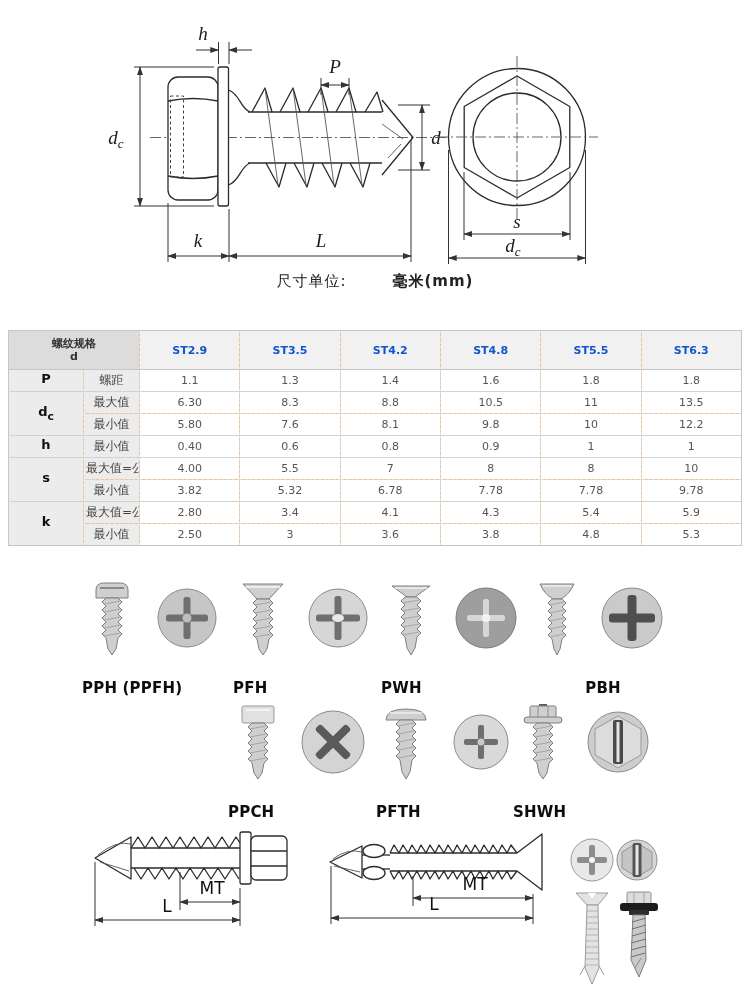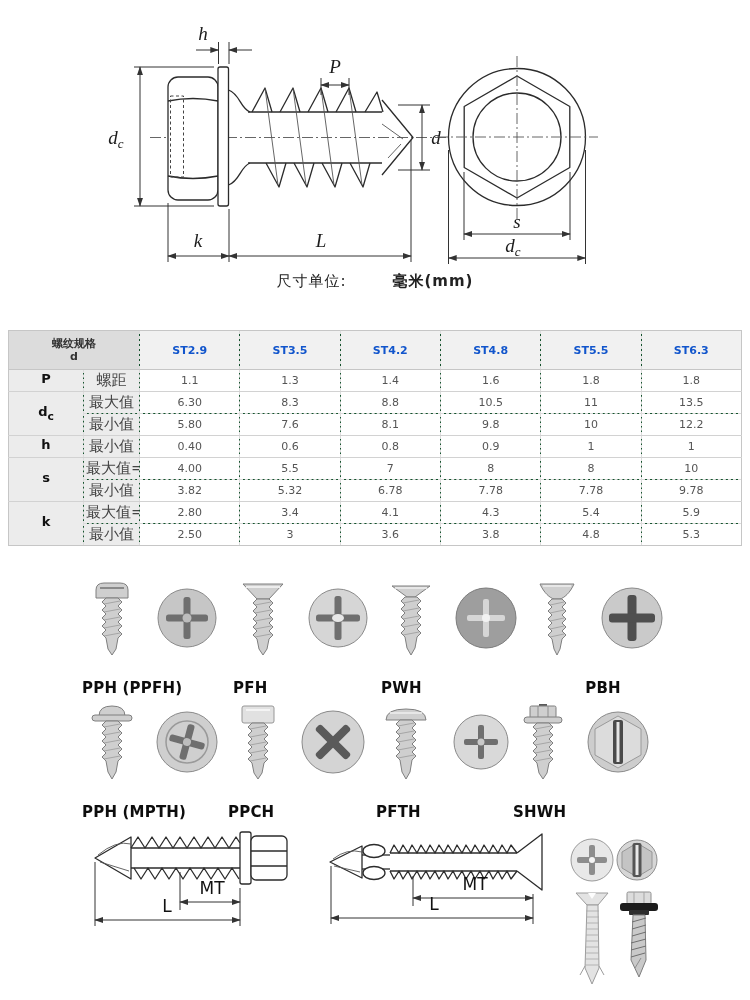--- a/index.html
+++ b/index.html
@@ -6,30 +6,30 @@
   #page{position:relative;width:750px;height:1000px;background:#ffffff;overflow:hidden;
         font-family:"DejaVu Sans","Liberation Sans",sans-serif;}
   svg{display:block;}
   .dim-label{font-family:"Liberation Serif","DejaVu Serif",serif;font-style:italic;font-size:19px;fill:#1c1c1c;}
   .mtl-label{font-family:"DejaVu Sans",sans-serif;font-size:17px;fill:#111;}
   .unit-note{position:absolute;left:0;top:272px;width:750px;text-align:center;
              font-size:15px;color:#222;letter-spacing:1px;}
   .unit-note .strong{font-weight:bold;margin-left:40px;}
   
   .spec-wrap{position:absolute;left:8px;top:330px;}
-  table.spec{border-collapse:collapse;table-layout:fixed;width:734px;background:#14532d;
+  table.spec{border-collapse:collapse;table-layout:fixed;width:734px;background:#fdba74;
              border:1px solid #c6c6c6;}
   table.spec th,table.spec td{border:1px dashed #dcdcdc;padding:0 2px;text-align:center;vertical-align:middle;
              font-weight:normal;overflow:hidden;white-space:nowrap;}
   table.spec thead th{background:#f1f1f1;height:38px;font-weight:bold;font-size:11px;border-bottom:1px solid #c6c6c6;}
   table.spec thead th.corner{background:#dcdcdc;color:#333;}
   table.spec thead th.st{color:#1155cc;}
   table.spec td.val{font-size:11px;color:#555;background:#fff;height:21px;text-align:center;}
   table.spec th.grp{background:#ececec;font-weight:bold;font-size:13px;color:#111;}
-  table.spec th.sub{background:#ececec;font-size:15px;color:#444;}
+  table.spec th.sub{background:#ececec;font-size:12px;color:#444;}
   table.spec tr.group-start th,table.spec tr.group-start td{border-top:1px solid #d2d2d2;}
   .corner-sub{font-weight:bold;line-height:1.1;}
   
   .g-item{position:absolute;width:152px;}
   .g-label{margin-top:19px;font-weight:bold;font-size:15px;color:#0d0d0d;letter-spacing:0.2px;}
   .metal{fill:#cfcfcf;stroke:#7f7f7f;stroke-width:1;stroke-linejoin:round;}
   .metal-lt{fill:#e1e1e1;stroke:#979797;stroke-width:1;}
   .flank{stroke:#9a9a9a;stroke-width:0.8;fill:none;}
   .cross{fill:#6f6f6f;}
   .linework{stroke:#2b2b2b;stroke-width:1.3;fill:none;stroke-linejoin:round;}
@@ -297,36 +297,20 @@
       <path class="flank" d="M23,27 L37,24 M23,35 L37,32 M23,43 L37,40 M23,51 L37,48 M23,59 L37,56"></path>
       <circle cx="105" cy="40" r="30" fill="#cacaca" stroke="#8a8a8a"></circle>
       <g transform="translate(105,40)">
         <rect x="-4.5" y="-23" width="9" height="46" rx="3" fill="#4f4f4f"></rect>
         <rect x="-23" y="-4.5" width="46" height="9" rx="3" fill="#4f4f4f"></rect>
       </g>
     </svg>
     <div class="g-label">PBH</div>
   </div>
 
-  <div class="g-item" style="left:82px;top:702px;">
-    <svg width="150" height="82">
-      <path class="metal" d="M17,14 Q17,4 30,4 Q43,4 43,14 Z"></path>
-      <rect class="metal" x="10" y="13" width="40" height="6" rx="3"></rect>
-      <path class="metal" d="M24,19 L20,23 L24,27 L20,31 L24,35 L20,39 L24,43 L20,47 L24,51 L20,55 L24,59 L26,70 L30,77 L34,70 L36,59 L40,55 L36,51 L40,47 L36,43 L40,39 L36,35 L40,31 L36,27 L40,23 L36,19 Z"></path>
-      <path class="flank" d="M22,25 L38,22 M22,33 L38,30 M22,41 L38,38 M22,49 L38,46 M22,57 L38,54"></path>
-      <circle cx="105" cy="40" r="30" fill="#cfcfcf" stroke="#8a8a8a"></circle>
-      <circle cx="105" cy="40" r="21" fill="none" stroke="#9a9a9a" stroke-width="1.5"></circle>
-      <g transform="translate(105,40) rotate(15)">
-        <rect class="cross" x="-3.5" y="-18" width="7" height="36" rx="2.5"></rect>
-        <rect class="cross" x="-18" y="-3.5" width="36" height="7" rx="2.5"></rect>
-        <circle r="4" fill="#bdbdbd"></circle>
-      </g>
-    </svg>
-    <div class="g-label">PPH (MPTH)</div>
-  </div>
 
   <div class="g-item" style="left:228px;top:702px;">
     <svg width="150" height="82">
       <rect class="metal-lt" x="14" y="4" width="32" height="17" rx="2"></rect>
       <line x1="18" y1="8" x2="42" y2="8" stroke="#f4f4f4" stroke-width="2"></line>
       <path class="metal" d="M24,21 L20,25 L24,29 L20,33 L24,37 L20,41 L24,45 L20,49 L24,53 L20,57 L24,61 L26,71 L30,77 L34,71 L36,61 L40,57 L36,53 L40,49 L36,45 L40,41 L36,37 L40,33 L36,29 L40,25 L36,21 Z"></path>
       <path class="flank" d="M22,27 L38,24 M22,35 L38,32 M22,43 L38,40 M22,51 L38,48 M22,59 L38,56"></path>
       <circle cx="105" cy="40" r="31" fill="#d4d4d4" stroke="#8a8a8a"></circle>
       <g transform="translate(105,40) rotate(45)">
         <rect x="-4" y="-22" width="8" height="44" rx="3" fill="#5a5a5a"></rect>

